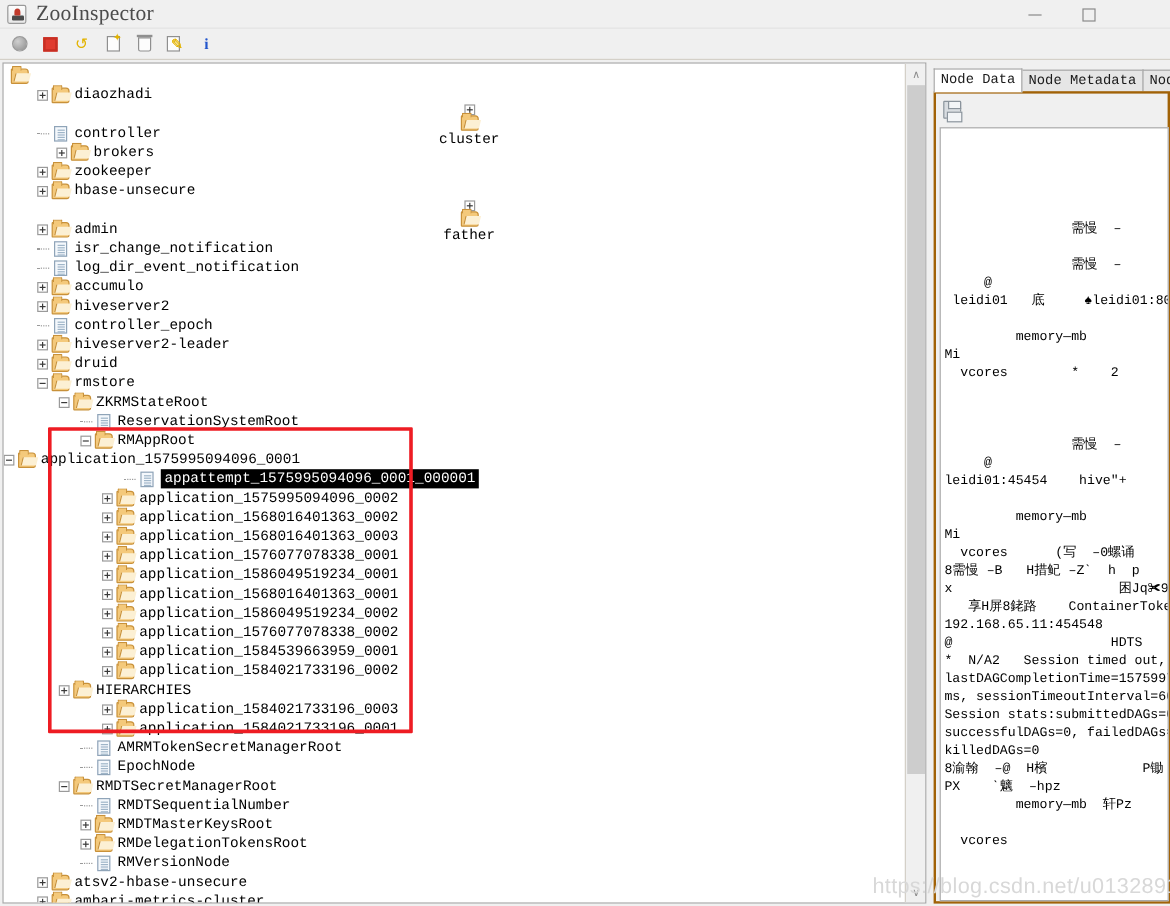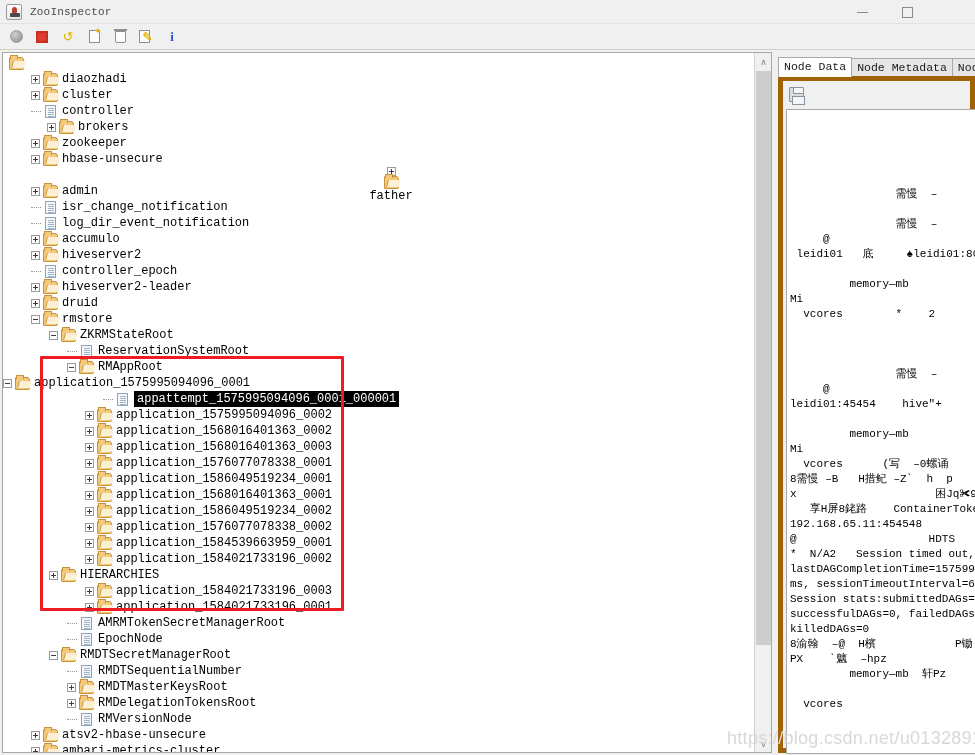--- a/index.html
+++ b/index.html
@@ -32,22 +32,22 @@
   }
   .app-icon::before {
     content: ""; position: absolute; left: 3px; top: 8px;
     width: 10px; height: 4px; background: #4a4a4a; border-radius: 1px;
   }
   .app-icon::after {
     content: ""; position: absolute; left: 5px; top: 2px;
     width: 5px; height: 6px; background: #c0392b; border-radius: 50% 50% 20% 20%;
   }
   .title-text {
-    font-size: 11px; color: #4c4c4c; letter-spacing: .2px;
-    font-family: Liberation Mono, monospace;
+    font-size: 18px; color: #4c4c4c; letter-spacing: .2px;
+    font-family: Liberation Serif, serif;
     text-align: right;
   }
   .win-btns {
     position: absolute; right: 0; top: 0; height: 24px;
     display: flex; align-items: center;
   }
   .win-btn {
     width: 45px; height: 24px; display: flex;
     align-items: center; justify-content: center;
   }
@@ -243,21 +243,21 @@
   }
   .tab.active {
     background: #ffffff;
     position: relative; z-index: 2;
     padding-bottom: 4px;
   }
   .tab-body {
     position: absolute; left: 2px; top: 24px;
     width: 197px; height: 677px;
     background: #f0f0f0;
-    border: 5px solid #a16207;
+    border: 2px solid #a16207;
   }
   .save-row {
     position: absolute; left: 3px; top: 3px;
     width: 191px; height: 24px;
   }
   .ic-save {
     position: absolute; left: 3px; top: 3px;
     width: 15px; height: 15px;
     background: #d9dde1; border: 1px solid #8b949c; border-radius: 1px;
   }
@@ -347,21 +347,21 @@
 
           <div class="node" style="padding-left:6px;">
             <span class="ico folder"></span>
           </div>
 
         <div class="node" style="padding-left: 28px;">
               <span class="handle plus"></span>
               <span class="ico folder"></span>
               <span class="label">diaozhadi</span>
             </div>
-            <div class="node" style="padding-left: 28px;">
+            <div class="node" style="padding-left: 28px; flex-direction: column;">
               <span class="handle plus"></span>
               <span class="ico folder"></span>
               <span class="label">cluster</span>
             </div>
             <div class="node" style="padding-left: 28px;">
               <span class="dots"></span>
               <span class="ico file"></span>
               <span class="label">controller</span>
             </div>
             <div class="node" style="padding-left: 44px;">

